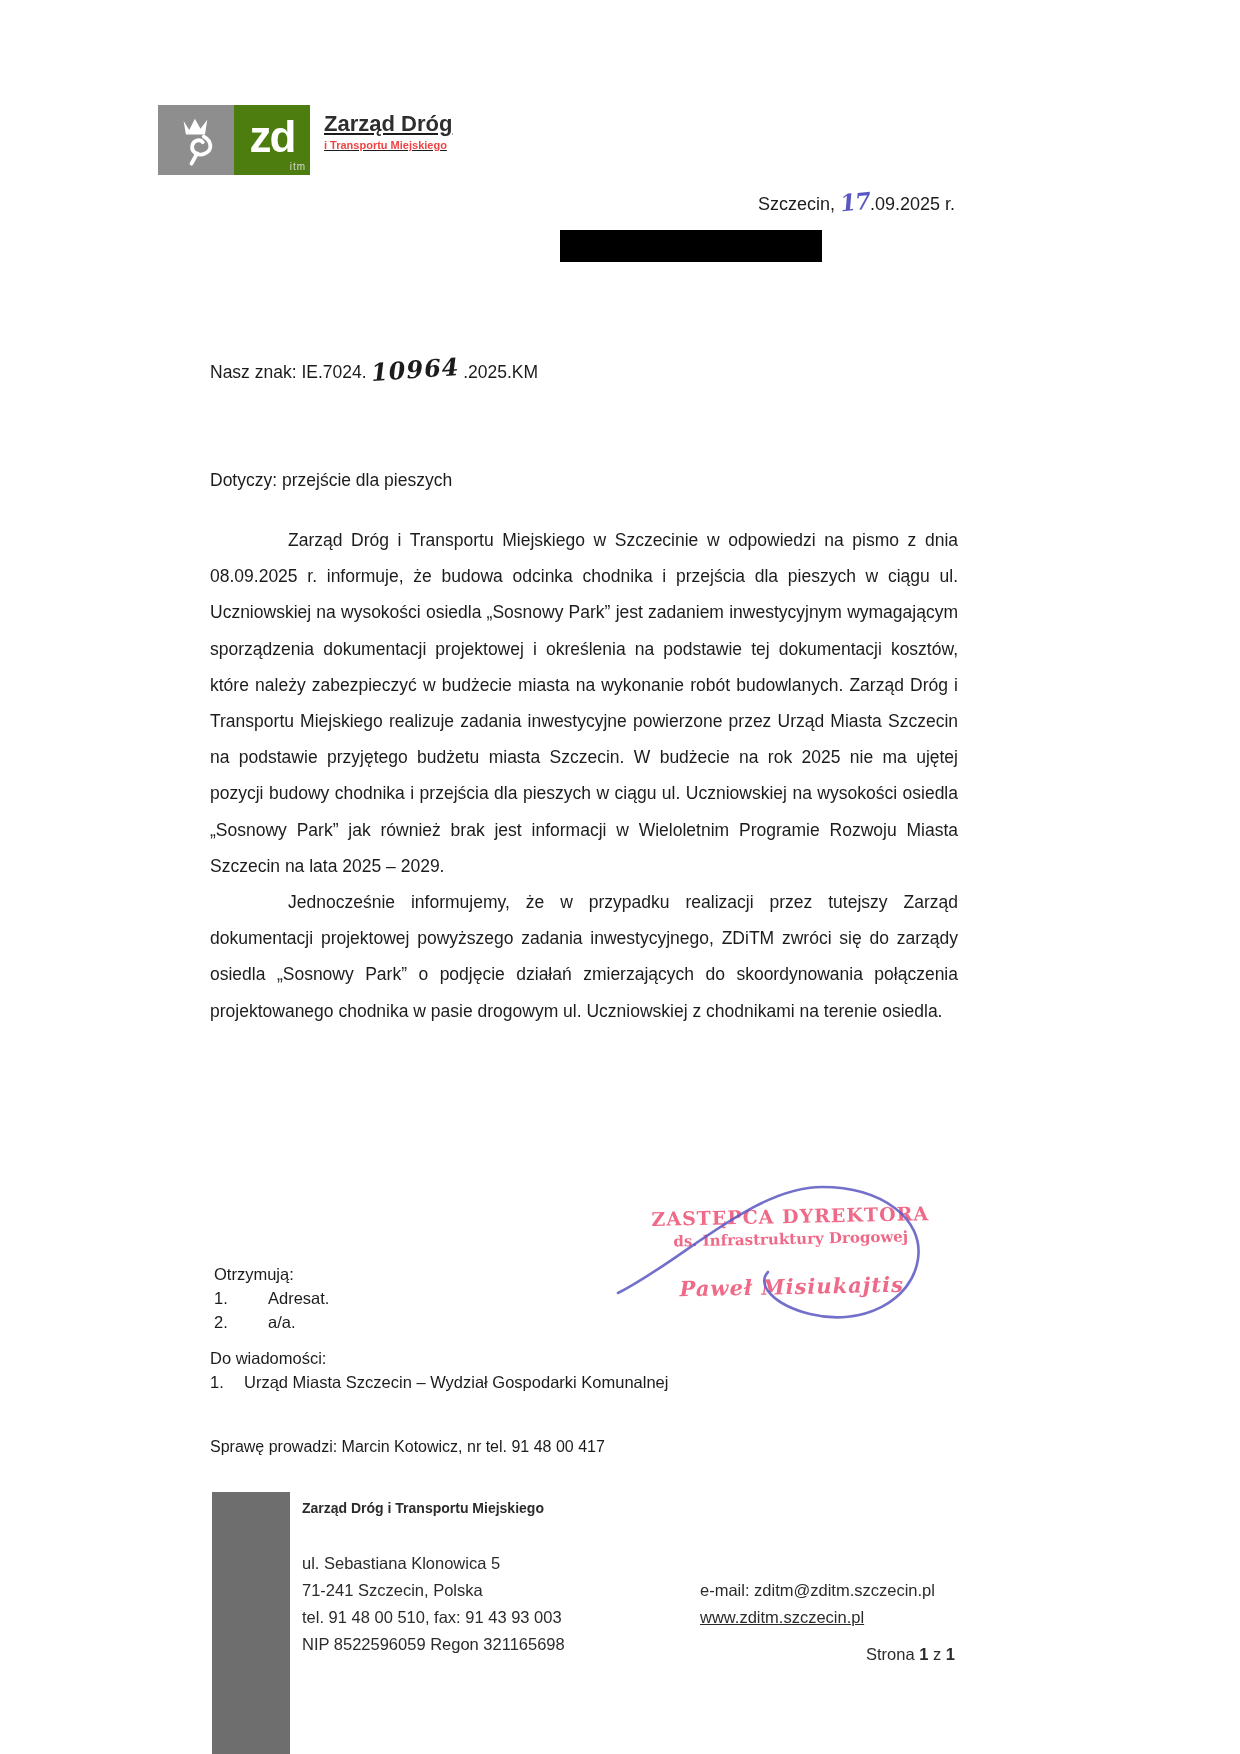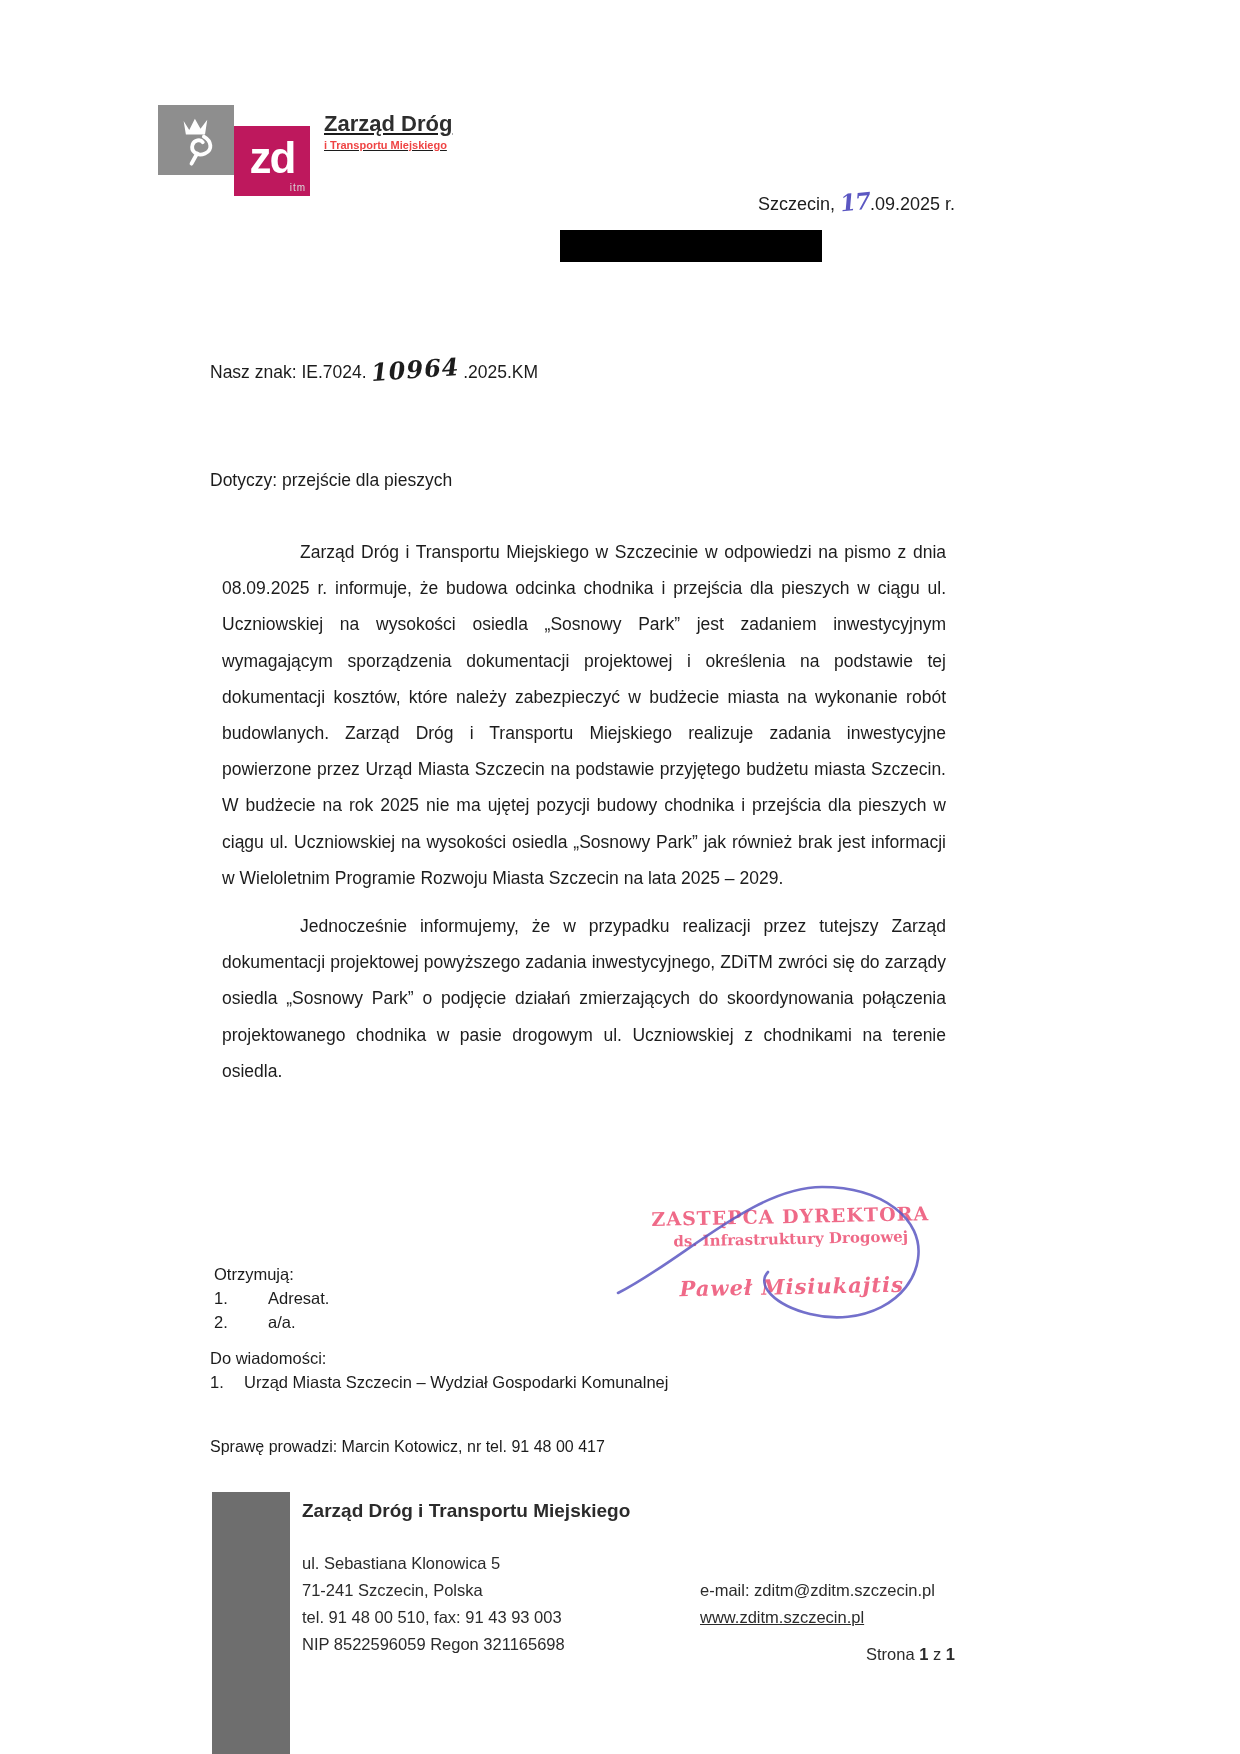--- a/index.html
+++ b/index.html
@@ -9,21 +9,21 @@
     background:#ffffff;
     margin:0 auto;
     font-family:"Liberation Sans",sans-serif;
     color:#1c1c1c;
     overflow:hidden;
   }
   
   .logo-block{position:absolute;left:158px;top:105px;display:flex;align-items:flex-start;}
   .logo-sq{width:76px;height:70px;display:flex;align-items:center;justify-content:center;position:relative;}
   .logo-sq.light{background:#8e8e8e;}
-  .logo-sq.dark{background:#be185d;margin-top:21px;}
+  .logo-sq.dark{background:#4d7c0f;}
   .logo-zd{color:#fff;font-weight:bold;font-size:44px;line-height:1;letter-spacing:-2px;margin-top:-6px;}
   .logo-itm{position:absolute;right:4px;bottom:3px;color:#d9d9d9;font-size:10px;letter-spacing:1px;}
   .org-name{margin-left:14px;padding-top:6px;text-decoration:underline;}
   .org-name .l1{font-size:22px;font-weight:bold;color:#2e2e2e;}
   .org-name .l2{font-size:11px;font-weight:bold;color:#ef4444;margin-top:2px;}
   
   .date-line{position:absolute;top:188px;right:285px;font-size:18px;white-space:nowrap;}
   .hand-day{
     font-family:"DejaVu Serif",serif;font-style:italic;font-weight:bold;
     color:#5b57c2;font-size:23px;display:inline-block;transform:rotate(-6deg);
@@ -38,21 +38,21 @@
     font-family:"DejaVu Serif",serif;font-style:italic;font-weight:bold;
     font-size:24px;display:inline-block;transform:rotate(-4deg);
     letter-spacing:1px;margin:0 4px;
   }
   .subject-line{position:absolute;left:210px;top:470px;font-size:17.5px;}
   
   .body-text{
     position:absolute;left:210px;top:522px;width:748px;
     font-size:17.5px;line-height:36.2px;text-align:justify;
   }
-  .body-text p{margin:12px;text-indent:78px;}
+  .body-text p{margin:0;text-indent:78px;}
   
   .stamp{
     position:absolute;left:652px;top:1205px;width:278px;
     text-align:center;color:#ee5e7e;transform:rotate(-1.2deg);
     opacity:.92;
   }
   .stamp .s1{font-size:19px;font-weight:bold;letter-spacing:1px;font-family:"DejaVu Serif",serif;}
   .stamp .s2{font-size:15px;font-weight:bold;font-family:"DejaVu Serif",serif;margin-top:3px;}
   .stamp .sig-name{
     font-size:21px;font-weight:bold;font-style:italic;
@@ -63,21 +63,21 @@
   .recips{position:absolute;left:214px;top:1262px;font-size:16.5px;line-height:24px;}
   .recips .row{display:flex;}
   .recips .num{width:54px;}
   .cc{position:absolute;left:210px;top:1346px;font-size:16.5px;line-height:24px;}
   .cc .row{display:flex;}
   .cc .num{width:34px;}
   .cc .l2{white-space:pre-wrap;}
   .case-line{position:absolute;left:210px;top:1438px;font-size:16px;}
   
   .footer-bar{position:absolute;left:212px;top:1492px;width:78px;height:262px;background:#6e6e6e;}
-  .footer-org{position:absolute;left:302px;top:1500px;font-size:19px;font-weight:bold;color:#2b2b2b;}
+  .footer-org{position:absolute;left:302px;top:1500px;font-size:14px;font-weight:bold;color:#2b2b2b;}
   .footer-addr{position:absolute;left:302px;top:1550px;font-size:16.5px;line-height:27px;color:#2b2b2b;}
   .footer-right{position:absolute;left:700px;top:1577px;font-size:16.5px;line-height:27px;color:#2b2b2b;}
   .footer-right .www{text-decoration:underline;color:#2b2b2b;cursor:pointer;}
   .page-num{position:absolute;top:1645px;right:285px;font-size:16.5px;color:#2b2b2b;}
   .page-num b{font-weight:bold;}
 </style>
 </head>
 <body>
 
 <div class="page">

